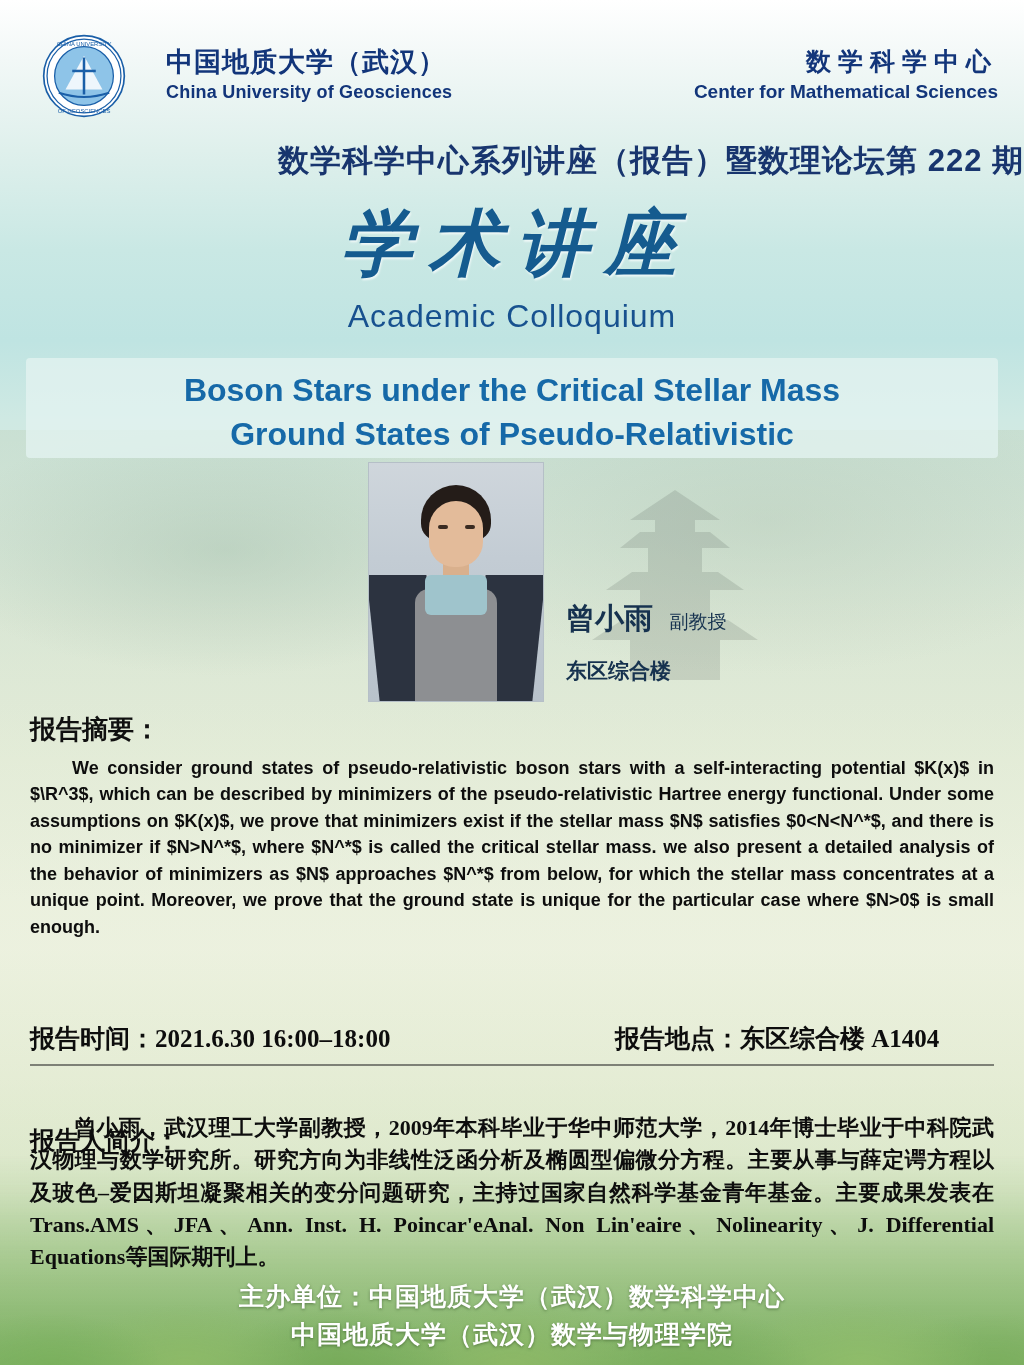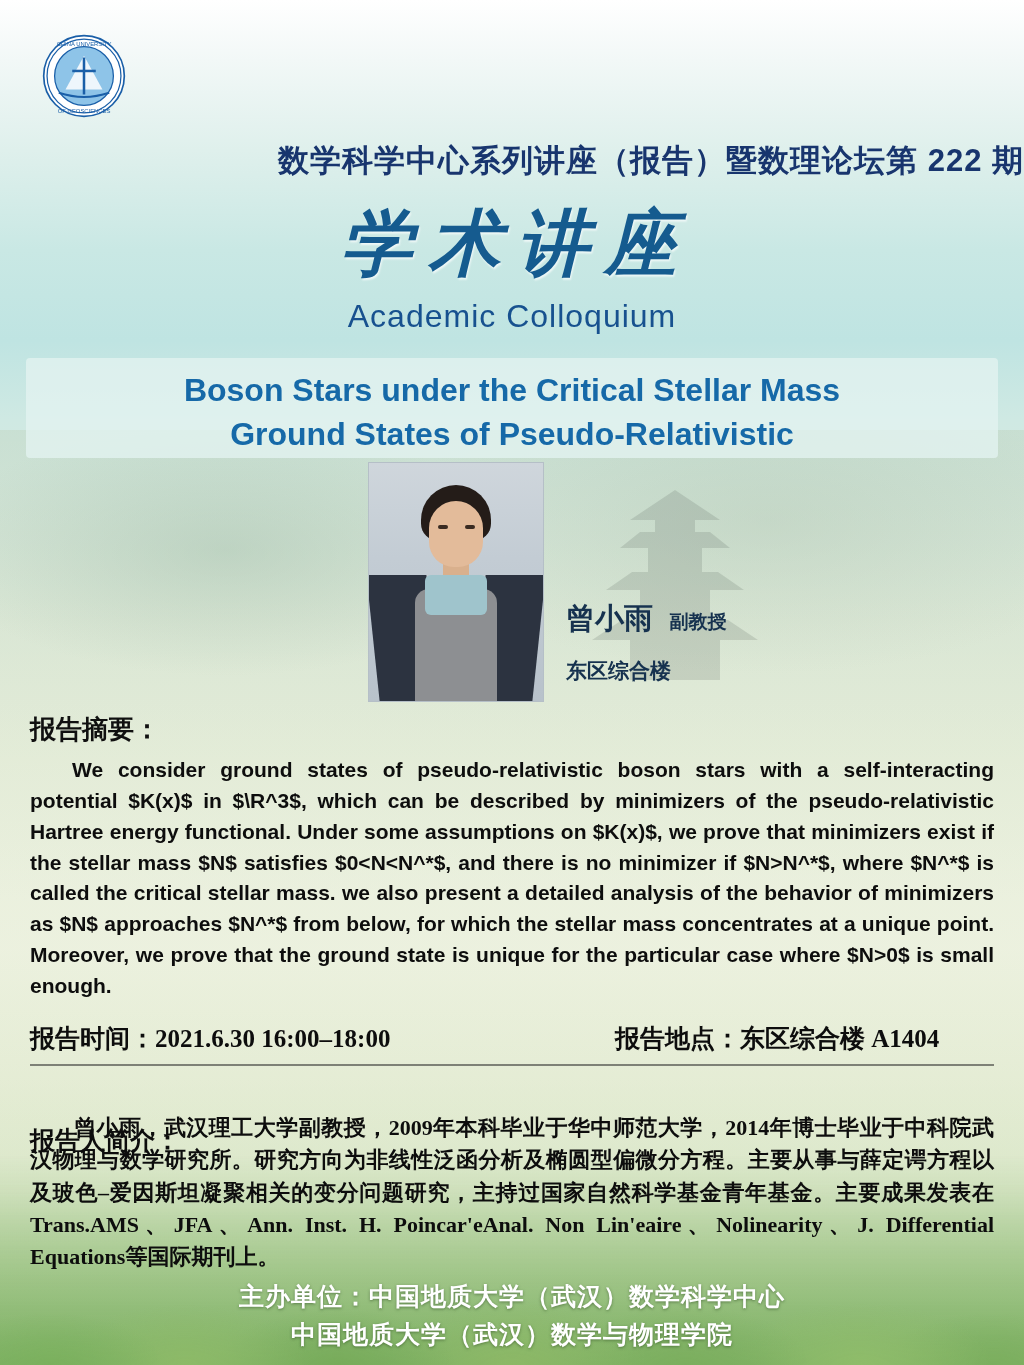--- a/index.html
+++ b/index.html
@@ -256,21 +256,21 @@
     z-index: 5;
   }
   .speaker-name {
     font-size: 29px;
     font-weight: bold;
     color: #16324f;
     display: inline-block;
   }
   .speaker-rank {
     font-size: 19px;
-    font-weight: bold;
+    font-weight: normal;
     color: #16324f;
     display: inline-block;
     margin-left: 12px;
     margin-top: 21px;
   }
   .speaker-affil {
     margin-top: 18px;
     font-size: 21px;
     font-weight: bold;
     color: #16324f;
@@ -285,21 +285,21 @@
     font-weight: bold;
     color: #101010;
     font-family: "Liberation Serif", serif;
     z-index: 5;
   }
   .abstract-body {
     position: absolute;
     left: 30px;
     top: 755px;
     width: 964px;
-    font-size: 21px;
+    font-size: 18px;
     font-weight: bold;
     color: #0d0d0d;
     line-height: 1.47;
     text-align: justify;
     text-indent: 42px;
     z-index: 5;
   }
 
   
   .meta-row {
@@ -409,21 +409,29 @@
       <circle cx="50" cy="50" r="44" fill="none" stroke="#1a5fa8" stroke-width="1.5"></circle>
       <circle cx="50" cy="50" r="35" fill="#8ec4e8" stroke="#1a5fa8" stroke-width="1.5"></circle>
       <path d="M28 66 L50 26 L72 66 Z" fill="#ffffff" opacity="0.85"></path>
       <path d="M50 28 L50 72" stroke="#1a5fa8" stroke-width="3"></path>
       <path d="M36 44 L64 44" stroke="#1a5fa8" stroke-width="3"></path>
       <path d="M20 70 Q50 80 80 70" stroke="#1a5fa8" stroke-width="2.5" fill="none"></path>
       <text x="50" y="14" font-size="7" text-anchor="middle" fill="#1a5fa8">CHINA UNIVERSITY</text>
       <text x="50" y="94" font-size="7" text-anchor="middle" fill="#1a5fa8">OF GEOSCIENCES</text>
     </svg>
 
-
+    <div class="univ-block">
+      <div class="univ-cn">中国地质大学（武汉）</div>
+      <div class="univ-en">China University of Geosciences</div>
+    </div>
+
+    <div class="center-block">
+      <div class="center-cn">数学科学中心</div>
+      <div class="center-en">Center for Mathematical Sciences</div>
+    </div>
   </div>
 
   <div class="series-title">数学科学中心系列讲座（报告）暨数理论坛第 222 期</div>
   <div class="brush-title">学术讲座</div>
   <div class="colloquium">Academic Colloquium</div>
 
   <div class="title-panel"></div>
   <div class="talk-title">
     <div>Boson Stars under the Critical Stellar Mass</div>
     <div>Ground States of Pseudo-Relativistic</div>

